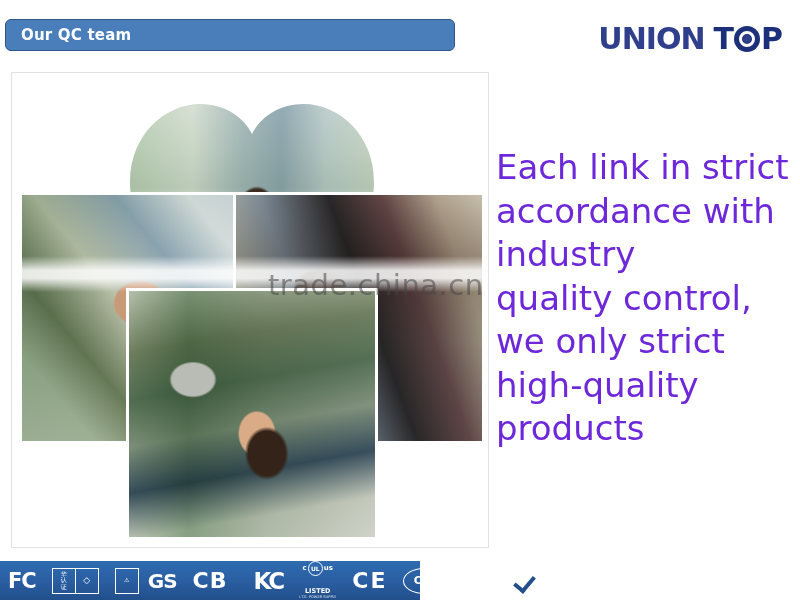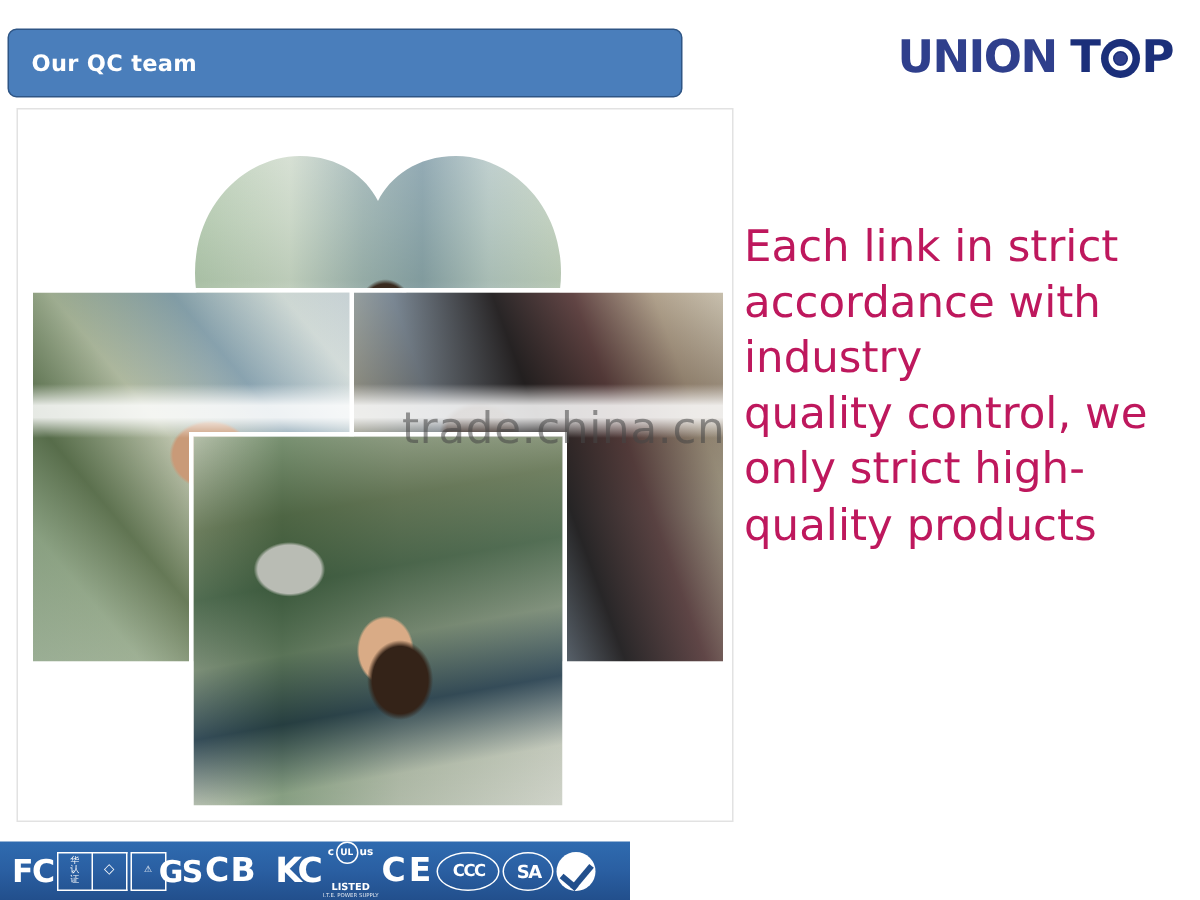--- a/index.html
+++ b/index.html
@@ -14,21 +14,21 @@
     overflow: hidden;
     font-family: "Liberation Sans", sans-serif;
   }
 
   
   #header-bar {
     position: absolute;
     left: 5px;
     top: 19px;
     width: 450px;
-    height: 46px;
+    height: 32px;
     background: #4a7ebb;
     border: 1px solid #2e5585;
     border-radius: 6px;
     box-sizing: border-box;
     display: flex;
     align-items: center;
   }
   #header-title {
     color: #ffffff;
     font-size: 15px;
@@ -188,41 +188,41 @@
     font-family: "DejaVu Sans", sans-serif;
     pointer-events: none;
   }
 
   
   #copy-block {
     position: absolute;
     left: 496px;
     top: 146px;
     width: 296px;
-    color: #be185d;
-    font-family: "DejaVu Sans", sans-serif;
-    font-size: 29px;
+    color: #6d28d9;
+    font-family: "DejaVu Sans", sans-serif;
+    font-size: 34px;
     line-height: 1.28;
   }
   #copy-block p { margin: 0; }
   #copy-paragraph-2 { margin-top: 42px; }
 
   
   #cert-bar {
     position: absolute;
     left: 0;
     top: 561px;
     width: 420px;
     height: 39px;
     background: linear-gradient(180deg, #2f6bb0 0%, #2a5fa2 50%, #224f8c 100%);
     display: flex;
     align-items: center;
     padding-left: 8px;
     box-sizing: border-box;
-    gap: 2px;
+    gap: 16px;
   }
   .cert {
     color: #ffffff;
     display: flex;
     align-items: center;
     justify-content: center;
     flex: none;
     font-family: "DejaVu Sans", sans-serif;
   }
   .cert-text { font-weight: bold; letter-spacing: -1px; }

